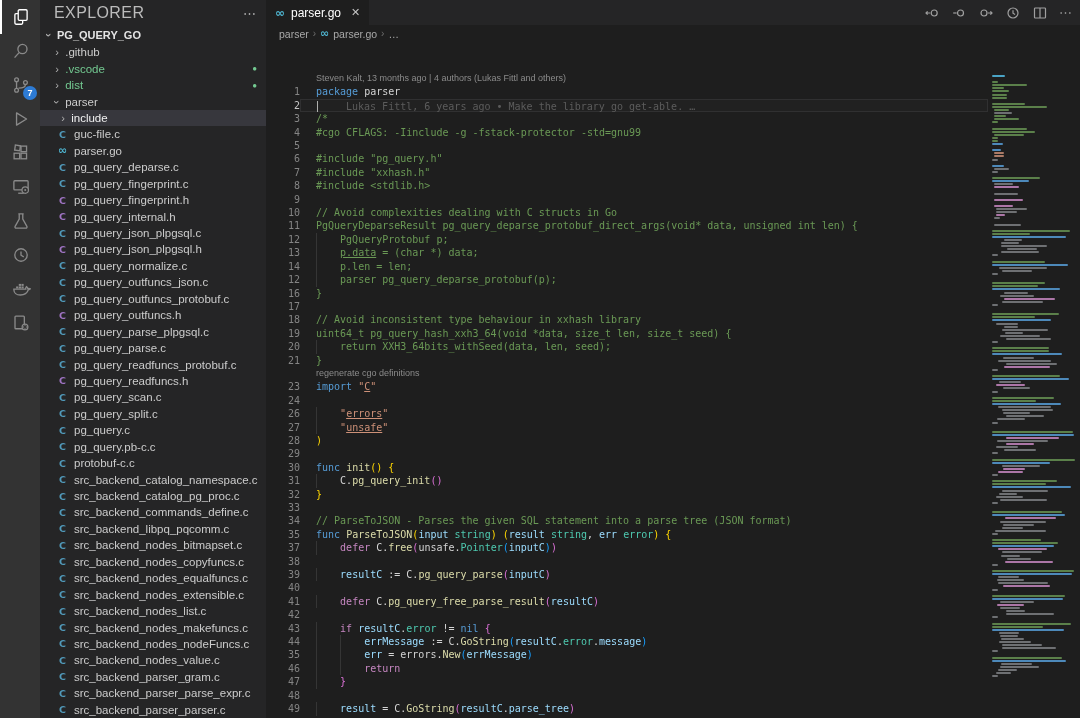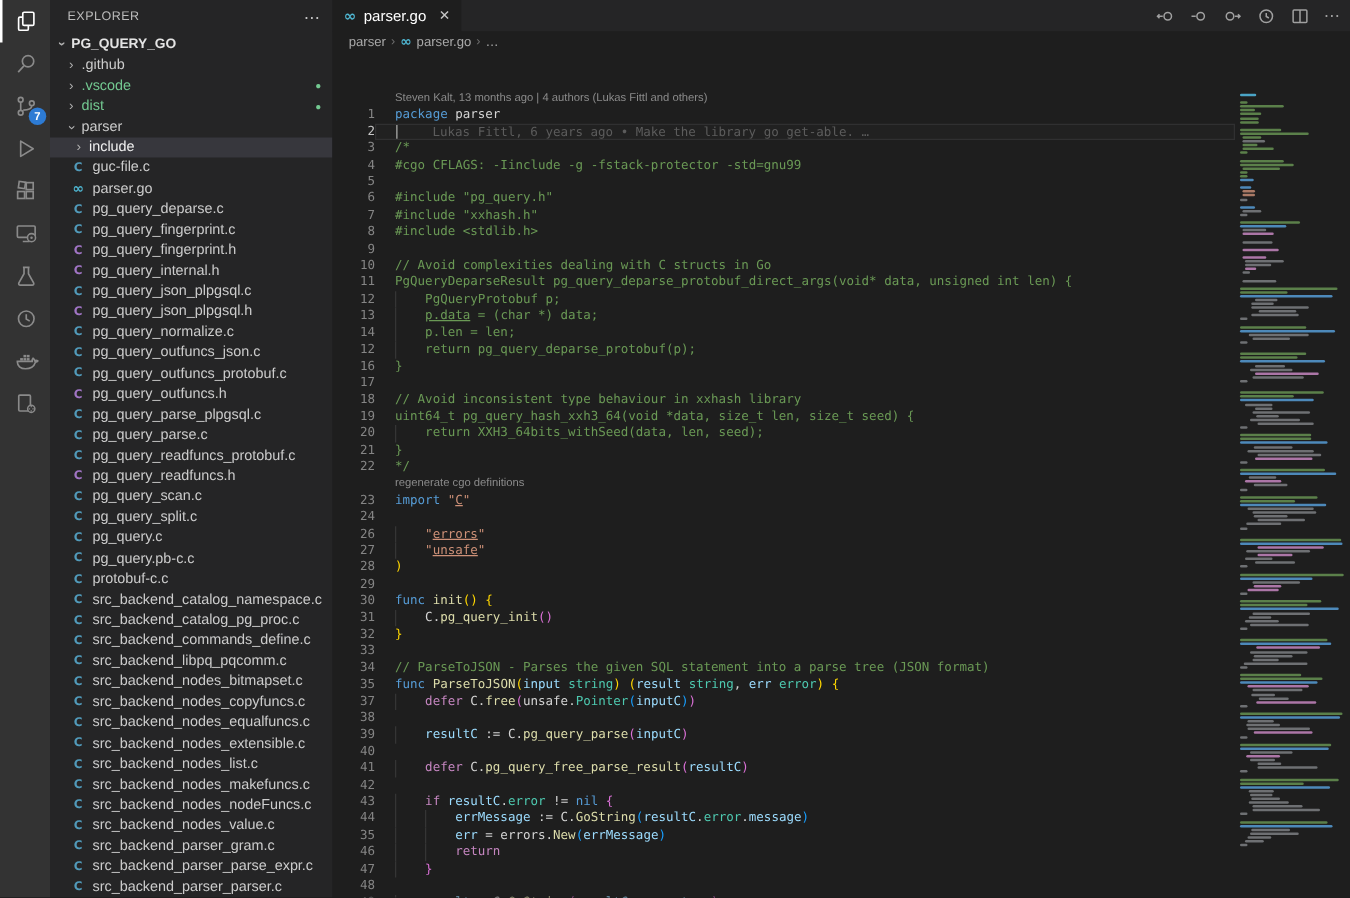--- a/index.html
+++ b/index.html
@@ -9,21 +9,21 @@
   #activitybar{position:absolute;left:0;top:0;width:40px;height:718px;background:#333333;}
   .act-item{position:relative;width:40px;height:34px;display:flex;align-items:center;justify-content:center;
             color:#8a8a8a;border-left:2px solid transparent;box-sizing:border-box;}
   .act-item.active{color:#ffffff;border-left:2px solid #ffffff;}
   .act-item svg{display:block;}
   .act-badge{position:absolute;right:3px;bottom:2px;min-width:14px;height:14px;border-radius:8px;
              background:#2d7bd4;color:#fff;font-size:9px;line-height:14px;text-align:center;font-weight:bold;}
   
   #sidebar{position:absolute;left:40px;top:0;width:226px;height:718px;background:#252526;overflow:hidden;}
   #sb-header{height:26px;display:flex;align-items:center;justify-content:space-between;padding:0 10px 0 14px;}
-  #sb-title{font-size:10px;letter-spacing:.4px;color:#bbbbbb;text-align:center;}
+  #sb-title{font-size:16px;letter-spacing:.4px;color:#bbbbbb;text-align:center;}
   #sb-more{color:#c5c5c5;font-size:13px;cursor:pointer;}
   #sb-root{height:18px;display:flex;align-items:center;font-weight:bold;font-size:11px;color:#e4e4e4;padding-left:4px;}
   #sb-root .chev{margin-right:3px;}
   .chev{display:inline-block;color:#b0b0b0;font-size:11px;width:10px;text-align:center;transition:none;}
   .chev.open{transform:rotate(90deg);}
   #tree{position:relative;}
   .trow{height:16.45px;display:flex;align-items:center;font-size:11.5px;color:#cccccc;white-space:nowrap;cursor:pointer;}
   .trow.selected{background:#37373d;color:#f0f0f0;}
   .trow .ficon{display:inline-block;width:13px;text-align:center;font-weight:bold;font-size:9.5px;margin-right:5px;
                font-family:"DejaVu Sans",sans-serif;}
@@ -410,21 +410,21 @@
           <div class="crow">
             <div class="gut">13</div>
             <div class="ctx"><span class="tok-cm">    </span><span class="tok-cmu">p.data</span><span class="tok-cm"> = (char *) data;</span><i class="g" style="left: calc(0ch + 16px);"></i></div>
           </div>
           <div class="crow">
             <div class="gut">14</div>
             <div class="ctx"><span class="tok-cm">    p.len = len;</span><i class="g" style="left: calc(0ch + 16px);"></i></div>
           </div>
           <div class="crow">
             <div class="gut">12</div>
-            <div class="ctx"><span class="tok-cm">    return pg_query_deparse_protobuf(p);</span><i class="g" style="left: calc(0ch + 16px);"></i></div>
+            <div class="ctx"><span class="tok-cm">    parser pg_query_deparse_protobuf(p);</span><i class="g" style="left: calc(0ch + 16px);"></i></div>
           </div>
           <div class="crow">
             <div class="gut">16</div>
             <div class="ctx"><span class="tok-cm">}</span></div>
           </div>
           <div class="crow">
             <div class="gut">17</div>
             <div class="ctx"></div>
           </div>
           <div class="crow">
@@ -435,24 +435,20 @@
             <div class="gut">19</div>
             <div class="ctx"><span class="tok-cm">uint64_t pg_query_hash_xxh3_64(void *data, size_t len, size_t seed) {</span></div>
           </div>
           <div class="crow">
             <div class="gut">20</div>
             <div class="ctx"><span class="tok-cm">    return XXH3_64bits_withSeed(data, len, seed);</span><i class="g" style="left: calc(0ch + 16px);"></i></div>
           </div>
           <div class="crow">
             <div class="gut">21</div>
             <div class="ctx"><span class="tok-cm">}</span></div>
-          </div>
-          <div class="crow">
-            <div class="gut">22</div>
-            <div class="ctx"><span class="tok-cm">*/</span></div>
           </div>
           <div class="crow lens">
             <div class="gut"></div>
             <div class="ctx">regenerate cgo definitions</div>
           </div>
           <div class="crow">
             <div class="gut">23</div>
             <div class="ctx"><span class="tok-kw">import</span><span class="tok-txt"> </span><span class="tok-str">"</span><span class="tok-stru">C</span><span class="tok-str">"</span></div>
           </div>
           <div class="crow">

